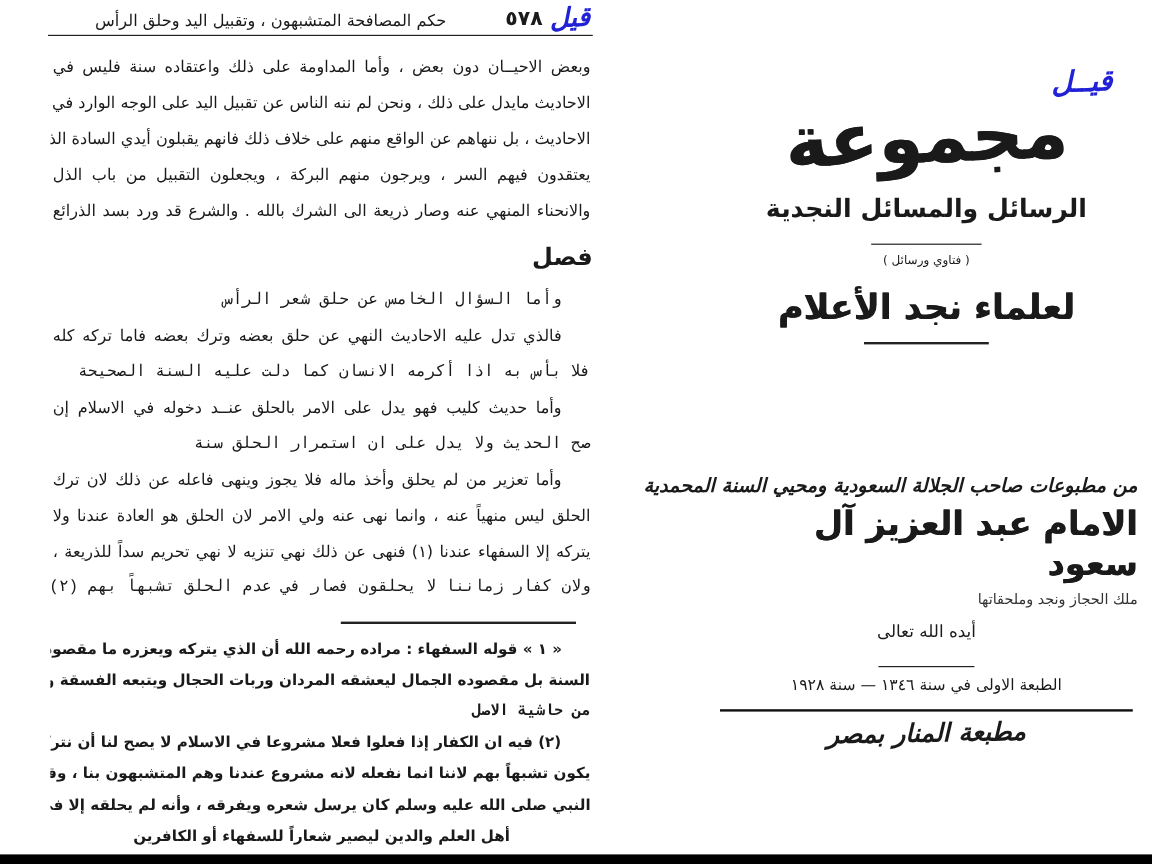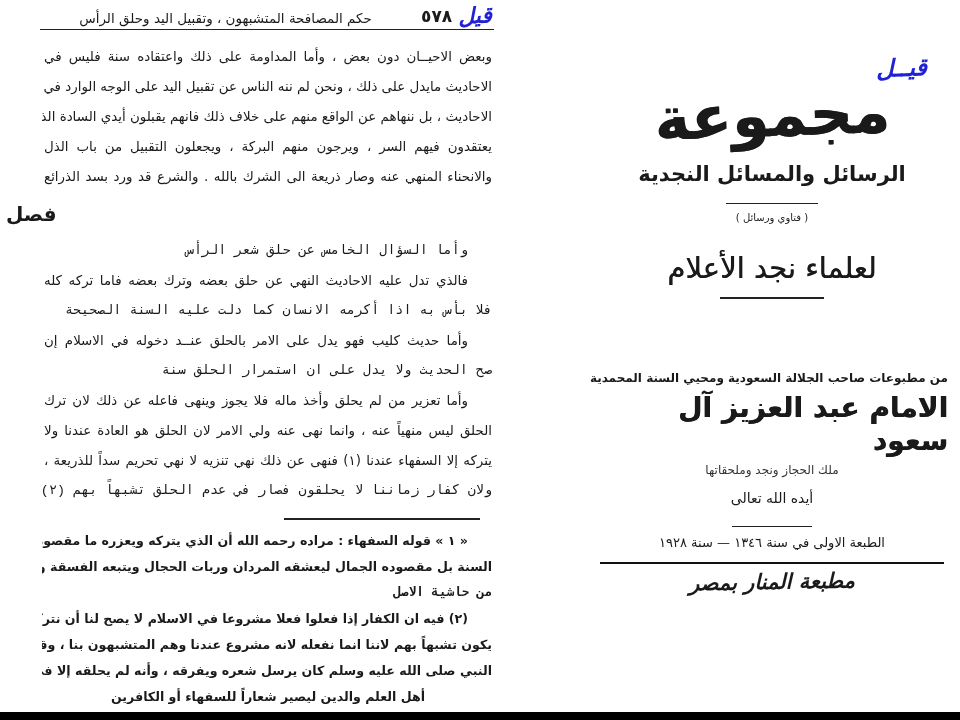--- a/index.html
+++ b/index.html
@@ -28,21 +28,21 @@
   .lp-rule{border:none;border-top:1.6px solid #222;margin:0 0 0 34px;}
   .lp-body{margin-top:12px;font-size:13.4px;line-height:30px;}
   .ln{
     text-align:justify;text-align-last:justify;
     white-space:nowrap;overflow:hidden;padding:0 2px;margin-left:36px;
   }
   .ln-ind{text-indent:24px;}
   .ln-end{text-align:right;text-align-last:right;font-family:Liberation Mono, monospace;}
   .ln-center{text-align:left;text-align-last:center;}
   .fasl{
-    text-align:left;font-size:20px;font-weight:bold;
+    text-align:right;font-size:20px;font-weight:bold;
     margin:5px 0 5px 0;line-height:34px;
   }
   .fn-rule{border:none;border-top:2px solid #222;width:196px;margin:12px 14px 0 0;}
   .lp-foot{margin-top:8px;font-size:12.6px;line-height:26px;font-weight:bold;}
   
   .page-right{
     position:absolute;left:596px;top:50px;width:352px;
     direction:rtl;text-align:center;
   }
   .annot-right{
@@ -50,25 +50,25 @@
     color:#2121d6;font-size:24px;font-weight:bold;font-style:italic;
     letter-spacing:1px;transform:rotate(-2deg);direction:rtl;
   }
   .rp-title{
     font-size:60px;font-weight:bold;line-height:78px;margin-top:26px;
     text-shadow:0.6px 0 #1a1a1a;transform:rotate(-2deg);
   }
   .rp-sub{font-size:21px;font-weight:bold;margin-top:8px;}
   .rp-rule-s{border:none;border-top:1.8px solid #222;width:92px;margin:17px auto 0;}
   .rp-paren{font-size:10px;margin-top:8px;}
-  .rp-byline{font-size:29px;font-weight:normal;margin-top:28px;text-shadow:0.5px 0 #1a1a1a;}
+  .rp-byline{font-size:29px;font-weight:bold;margin-top:16px;text-shadow:0.5px 0 #1a1a1a;}
   .rp-rule-b{border:none;border-top:2px solid #222;width:104px;margin:12px auto 0;}
-  .rp-patron{font-size:12px;font-weight:bold;margin-top:72px;white-space:nowrap;}
+  .rp-patron{font-size:16px;font-weight:bold;margin-top:108px;white-space:nowrap;font-style:italic;}
   .rp-king{font-size:28px;font-weight:bold;margin-top:6px;text-shadow:0.5px 0 #1a1a1a;text-align:right;}
-  .rp-kingtitle{font-size:12px;margin-top:6px;color:#333;letter-spacing:1px;}
+  .rp-kingtitle{font-size:12px;margin-top:6px;color:#333;letter-spacing:1px;text-align:right;}
   .rp-bless{font-size:14px;margin-top:13px;}
   .rp-rule-t{border:none;border-top:1.6px solid #222;width:80px;margin:20px auto 0;}
   .rp-edition{font-size:13px;margin-top:8px;}
   .rp-rule-w{border:none;border-top:2.4px solid #111;width:344px;margin:12px auto 0;}
   .rp-printer{
     font-size:21px;font-weight:bold;font-style:italic;margin-top:6px;
     transform:rotate(-1deg);
   }
   
   .scan-bottom-bar{position:absolute;left:0;top:712px;width:960px;height:8px;background:#000;}

